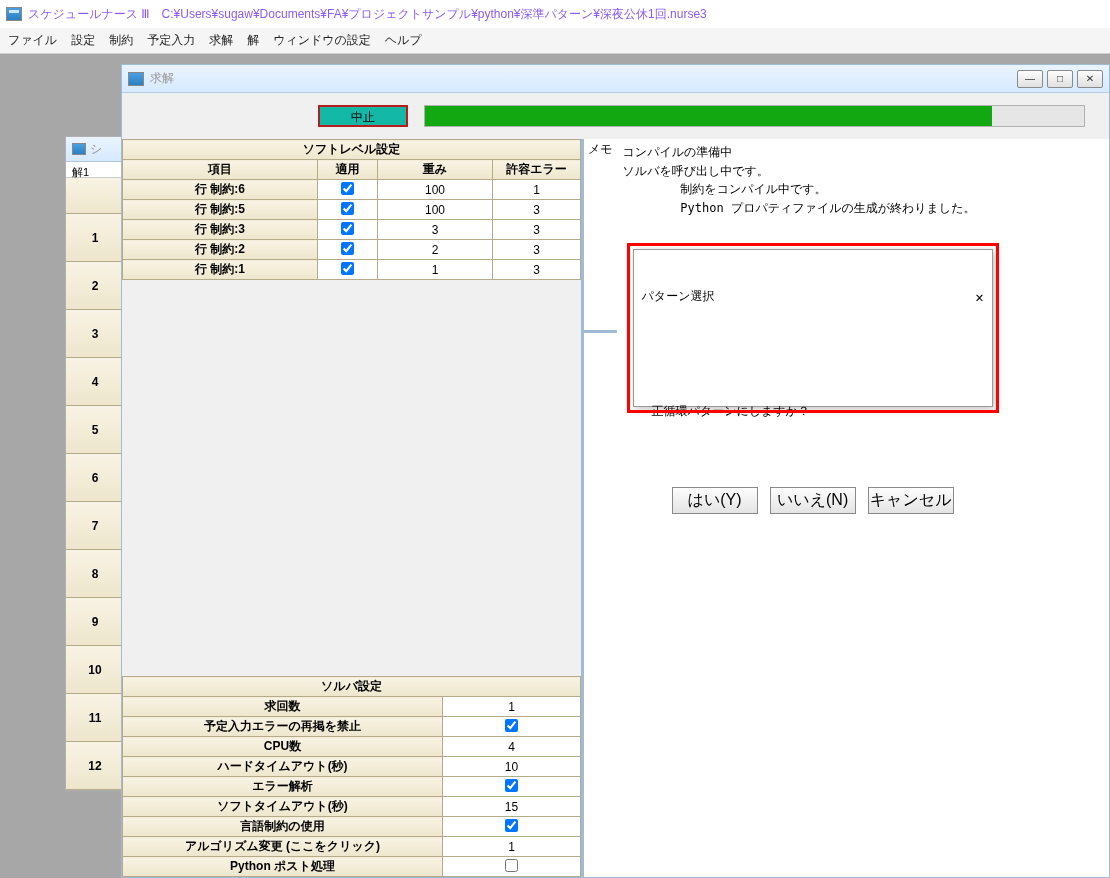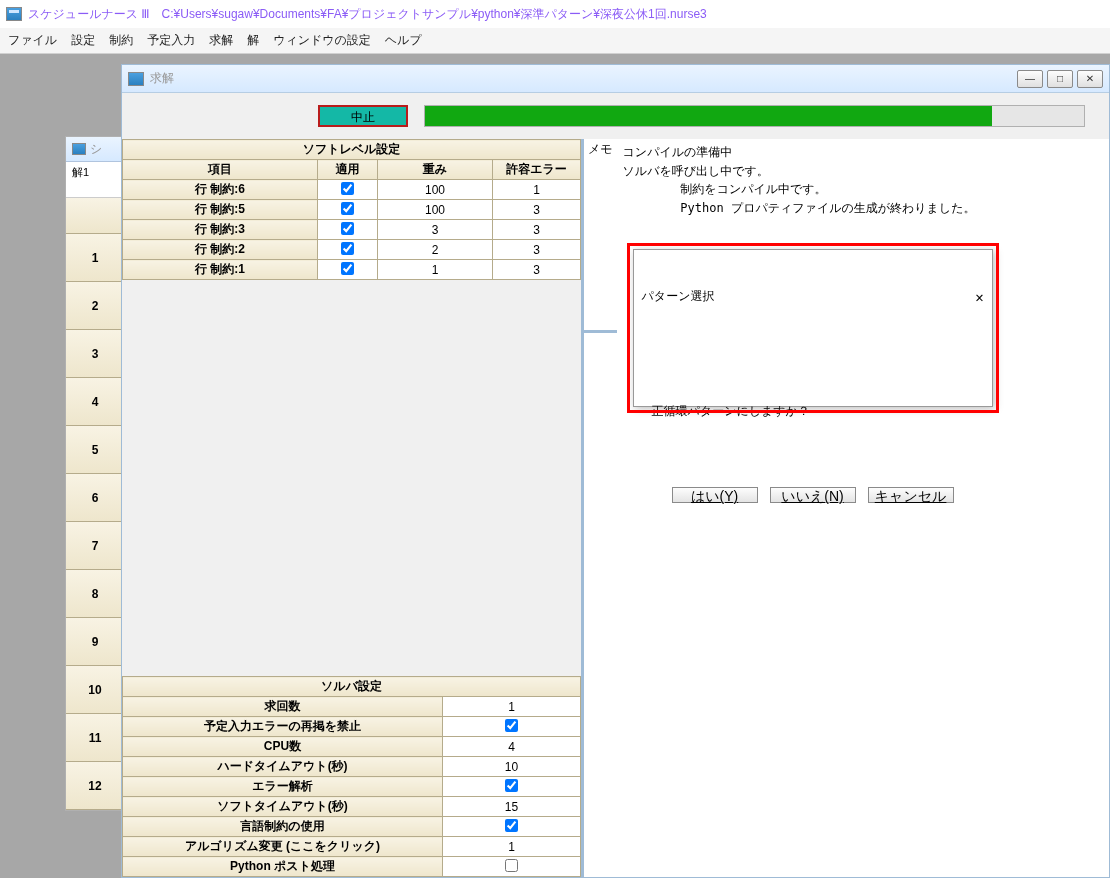--- a/index.html
+++ b/index.html
@@ -49,21 +49,21 @@
   }
   .shiftwin .shift-title {
     height: 25px;
     background: linear-gradient(#eaf4ff,#d6e9ff);
     border-bottom: 1px solid #b0c4de;
     display:flex; align-items:center;
     font-size:12px; color:#999; padding-left:6px;
   }
   .shiftwin .shift-title .wicon { width:14px; height:12px; background:linear-gradient(#4aa0e0,#2a80c0); border:1px solid #888; margin-right:4px;}
   .shiftwin .tab {
-    height: 36px; background: #fff; border-bottom: 1px solid #ccc;
+    height: 16px; background: #fff; border-bottom: 1px solid #ccc;
     font-size: 11px; padding-left: 6px; line-height: 20px;
   }
   .shiftwin .rowhead {
     height: 48px; display:flex; align-items:center; justify-content:center;
     background: linear-gradient(#f8f3e4,#eee6cc);
     border-bottom: 1px solid #b5ab8b;
     font-weight: bold;
   }
   .shiftwin .rowhead.blank { height: 36px; }
   
@@ -186,25 +186,24 @@
   .dialog .dtitle {
     height: 28px;
     display:flex; align-items:flex-start; justify-content:space-between;
     padding: 0 8px;
     font-size: 12px;
   }
   .dialog .dclose { font-size: 14px; cursor:default; }
   .dialog .dbody { padding: 12px 18px; font-size: 12px; }
   .dialog .dbtns { display:flex; gap:12px; justify-content:center; margin-top: 30px; }
   .dialog .dbtns button {
-    width: 86px; height: 16px;
+    width: 86px; height: 27px;
     background: linear-gradient(#fdfdfd,#e4e4e4);
     border: 1px solid #8a8a8a;
-    font-size: 14px;
-    text-decoration: underline;
+    font-size: 16px;
   }
   input[type=checkbox]{ transform: scale(1.0); }
 </style>
 </head>
 <body>
 
 <div class="titlebar">
   <span class="icon"></span>
   <span>スケジュールナース Ⅲ</span>
   <span style="width:12px"></span>

